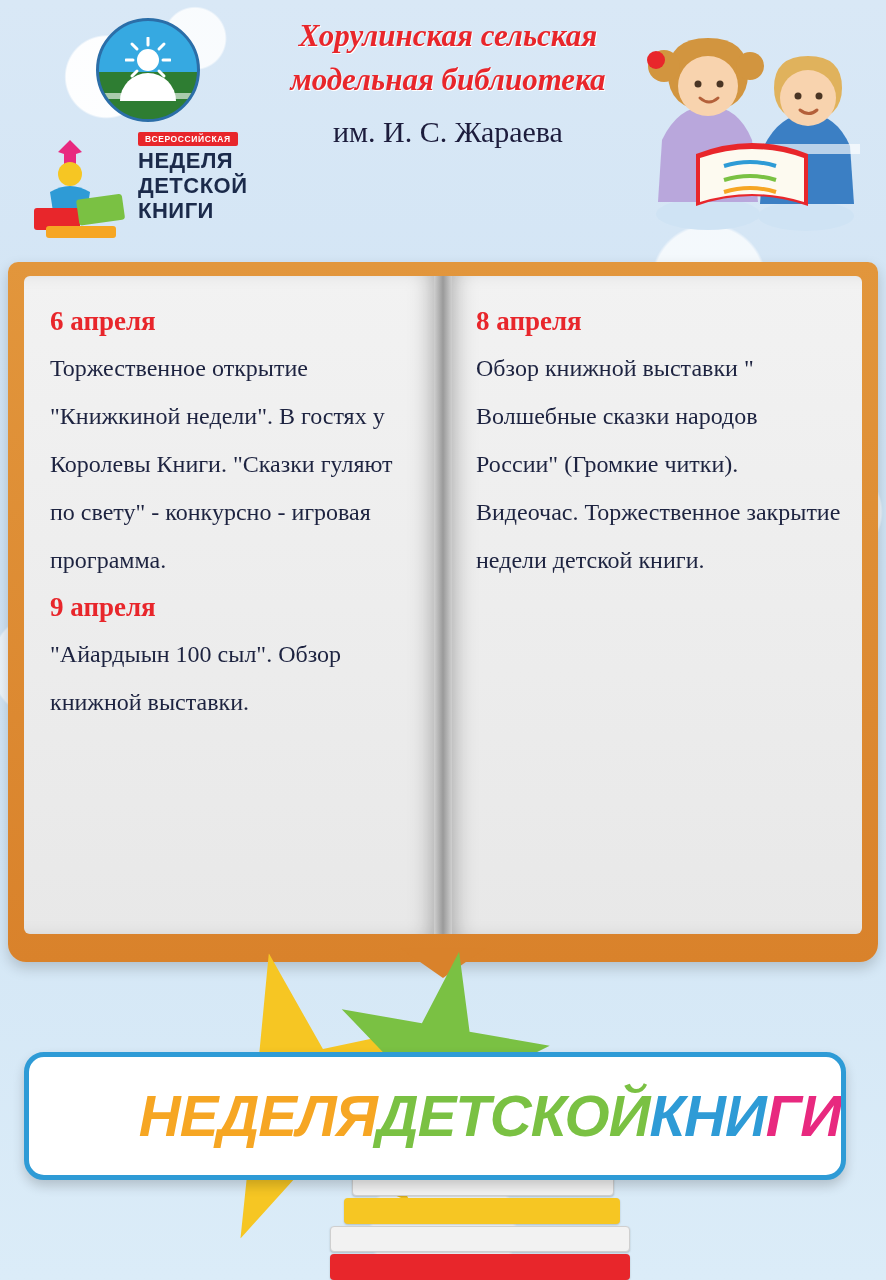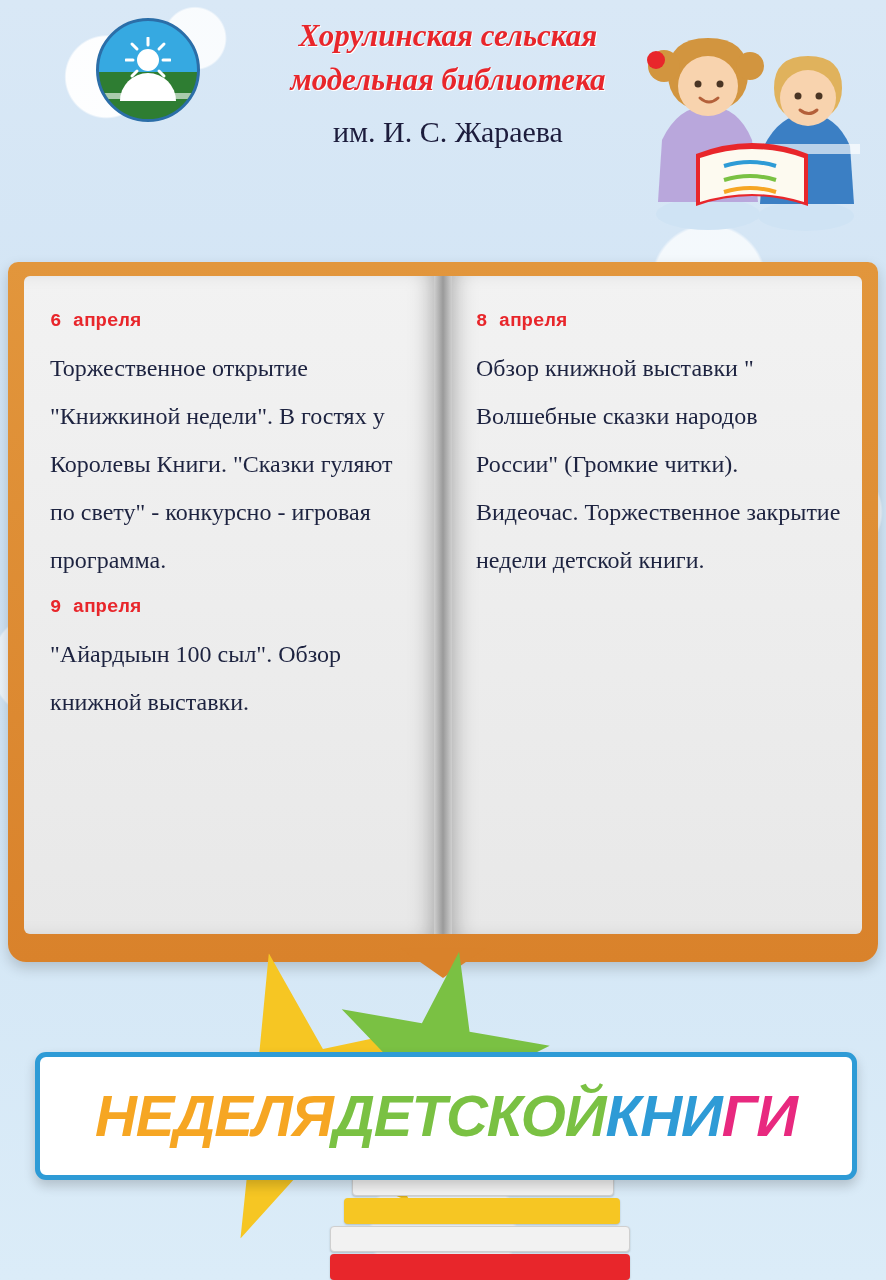--- a/index.html
+++ b/index.html
@@ -186,23 +186,22 @@
     position: absolute;
     left: 26px; right: 18px; top: 22px;
     font-family: "Liberation Serif", serif;
     color: #1d2340;
     font-size: 24px;
     line-height: 48px;
   }
   .entry-date {
     color: #e8262b;
     font-weight: bold;
-    font-size: 19px;
+    font-size: 27px;
     line-height: 46px;
-    font-family: Liberation Mono, monospace;
   }
   .entry-text {
     color: #1d2340;
     font-size: 24px;
     line-height: 48px;
   }
 
   
   .bottom-art {
     position: absolute;
@@ -236,29 +235,29 @@
     left: 0; width: 300px; height: 26px;
     border-radius: 4px;
     box-shadow: 0 1px 2px rgba(0,0,0,0.2);
   }
   .stack .b1 { bottom: 0;  background: #e8262b; }
   .stack .b2 { bottom: 28px; background: #f2f2f2; border: 1px solid #cfcfcf; box-sizing: border-box;}
   .stack .b3 { bottom: 56px; background: #f6c623; left: 14px; width: 276px;}
   .stack .b4 { bottom: 84px; background: #f2f2f2; left: 22px; width: 262px; border: 1px solid #cfcfcf; box-sizing: border-box;}
   .banner {
     position: absolute;
-    left: 35px; bottom: 100px;
+    left: 24px; bottom: 100px;
     width: 812px; height: 118px;
     background: #ffffff;
     border: 5px solid #2e9bd6;
-    border-radius: 11px;
+    border-radius: 20px;
     box-shadow: 0 6px 12px rgba(0,0,0,0.18);
     display: flex;
     align-items: center;
-    justify-content: center;
+    justify-content: flex-end;
     overflow: hidden;
   }
   .banner-text {
     font-family: "Liberation Sans", sans-serif;
     font-weight: bold;
     font-style: italic;
     font-size: 58px;
     letter-spacing: -1px;
     line-height: 60px;
     white-space: nowrap;
@@ -293,20 +292,36 @@
       <div class="yurt"></div>
       <div class="band"></div>
     </div>
 
     <div class="title-block">
       <div class="title-line-1">Хорулинская сельская</div>
       <div class="title-line-2">модельная библиотека</div>
       <div class="title-line-3">им. И. С. Жараева</div>
     </div>
 
+    <div class="ndk-logo">
+      <svg class="ndk-art" viewBox="0 0 108 108">
+        <path d="M34 18 L46 6 L58 18 L52 20 L52 30 L40 30 L40 20 Z" fill="#e8297f"></path>
+        <circle cx="46" cy="40" r="12" fill="#f6c623"></circle>
+        <path d="M26 58 q20 -12 40 0 l-4 26 h-32 Z" fill="#2e9bd6"></path>
+        <rect x="10" y="74" width="46" height="22" rx="3" fill="#e8262b"></rect>
+        <rect x="52" y="66" width="46" height="26" rx="3" fill="#7ac143" transform="rotate(-8 52 66)"></rect>
+        <rect x="22" y="92" width="70" height="12" rx="3" fill="#f6a623"></rect>
+      </svg>
+      <div class="ndk-badge">ВСЕРОССИЙСКАЯ</div>
+      <div class="ndk-words">
+        <div>НЕДЕЛЯ</div>
+        <div>ДЕТСКОЙ</div>
+        <div>КНИГИ</div>
+      </div>
+    </div>
 
     <svg class="kids" viewBox="0 0 230 230">
 
       <ellipse cx="70" cy="200" rx="52" ry="16" fill="#cfe3f4"></ellipse>
       <path d="M24 126 q16 -34 46 -34 q30 0 44 34 l6 62 h-100 Z" fill="#b9a7dc"></path>
       <path d="M30 60 q0 -36 40 -36 q40 0 40 36 q0 34 -40 38 q-40 -4 -40 -38 Z" fill="#d2953f"></path>
       <circle cx="70" cy="72" r="30" fill="#f8d3ae"></circle>
       <circle cx="60" cy="70" r="3.5" fill="#4a3524"></circle>
       <circle cx="82" cy="70" r="3.5" fill="#4a3524"></circle>
       <path d="M62 84 q9 8 18 0" stroke="#b4603a" stroke-width="3" fill="none" stroke-linecap="round"></path>

